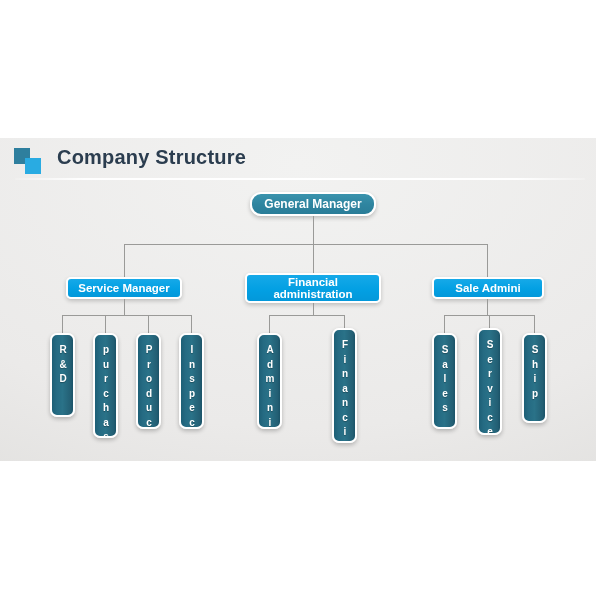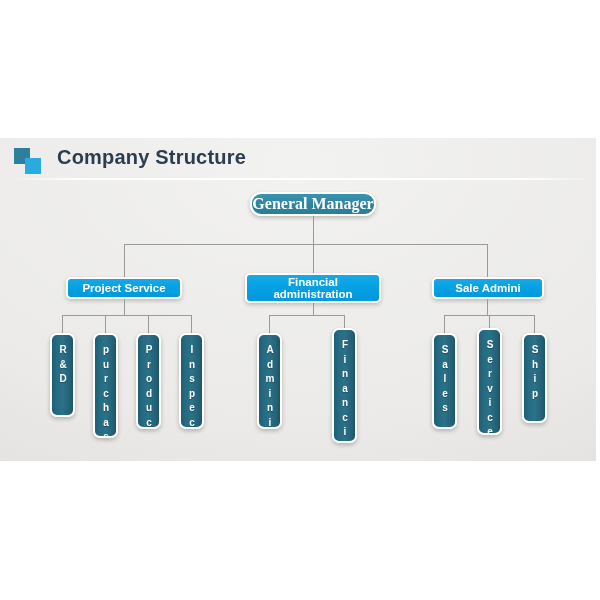--- a/index.html
+++ b/index.html
@@ -100,29 +100,28 @@
   .ln.h { height: 1px; }
 
   
   .node-l1 {
     position: absolute;
     box-sizing: border-box;
     background: linear-gradient(to bottom, #3a93ad 0%, #2f85a0 50%, #2a7d98 100%);
     border: 2px solid #ffffff;
     border-radius: 11px;
     color: #ffffff;
-    font-size: 16px;
+    font-size: 12px;
     font-weight: bold;
     display: flex;
     align-items: center;
     justify-content: center;
     text-align: center;
     box-shadow: 0 2px 4px rgba(0,0,0,0.22);
     white-space: nowrap;
-    font-family: Liberation Serif, serif;
   }
 
   
   .node-l2 {
     position: absolute;
     box-sizing: border-box;
     background: linear-gradient(to bottom, #16a9e8 0%, #03a0e3 55%, #0398da 100%);
     border: 2px solid #ffffff;
     border-radius: 5px;
     color: #ffffff;
@@ -185,21 +184,21 @@
       <span>General Manager</span>
     </div>
 
     <div class="ln v" style="left:313px; top:33px; height:28px;"></div>
     <div class="ln h" style="left:124px; top:61px; width:363px;"></div>
     <div class="ln v" style="left:124px; top:61px; height:33px;"></div>
     <div class="ln v" style="left:313px; top:61px; height:33px;"></div>
     <div class="ln v" style="left:487px; top:61px; height:33px;"></div>
 
     <div class="node-l2" style="left:66px; top:94px; width:116px; height:22px;">
-      <span>Project Service</span>
+      <span>Service Manager</span>
     </div>
 
     <div class="node-l2" style="left:245px; top:90px; width:136px; height:30px; flex-direction:column;">
       <span>Financial</span>
       <span>administration</span>
     </div>
 
     <div class="node-l2" style="left:432px; top:94px; width:112px; height:22px;">
       <span>Sale Admini</span>
     </div>

